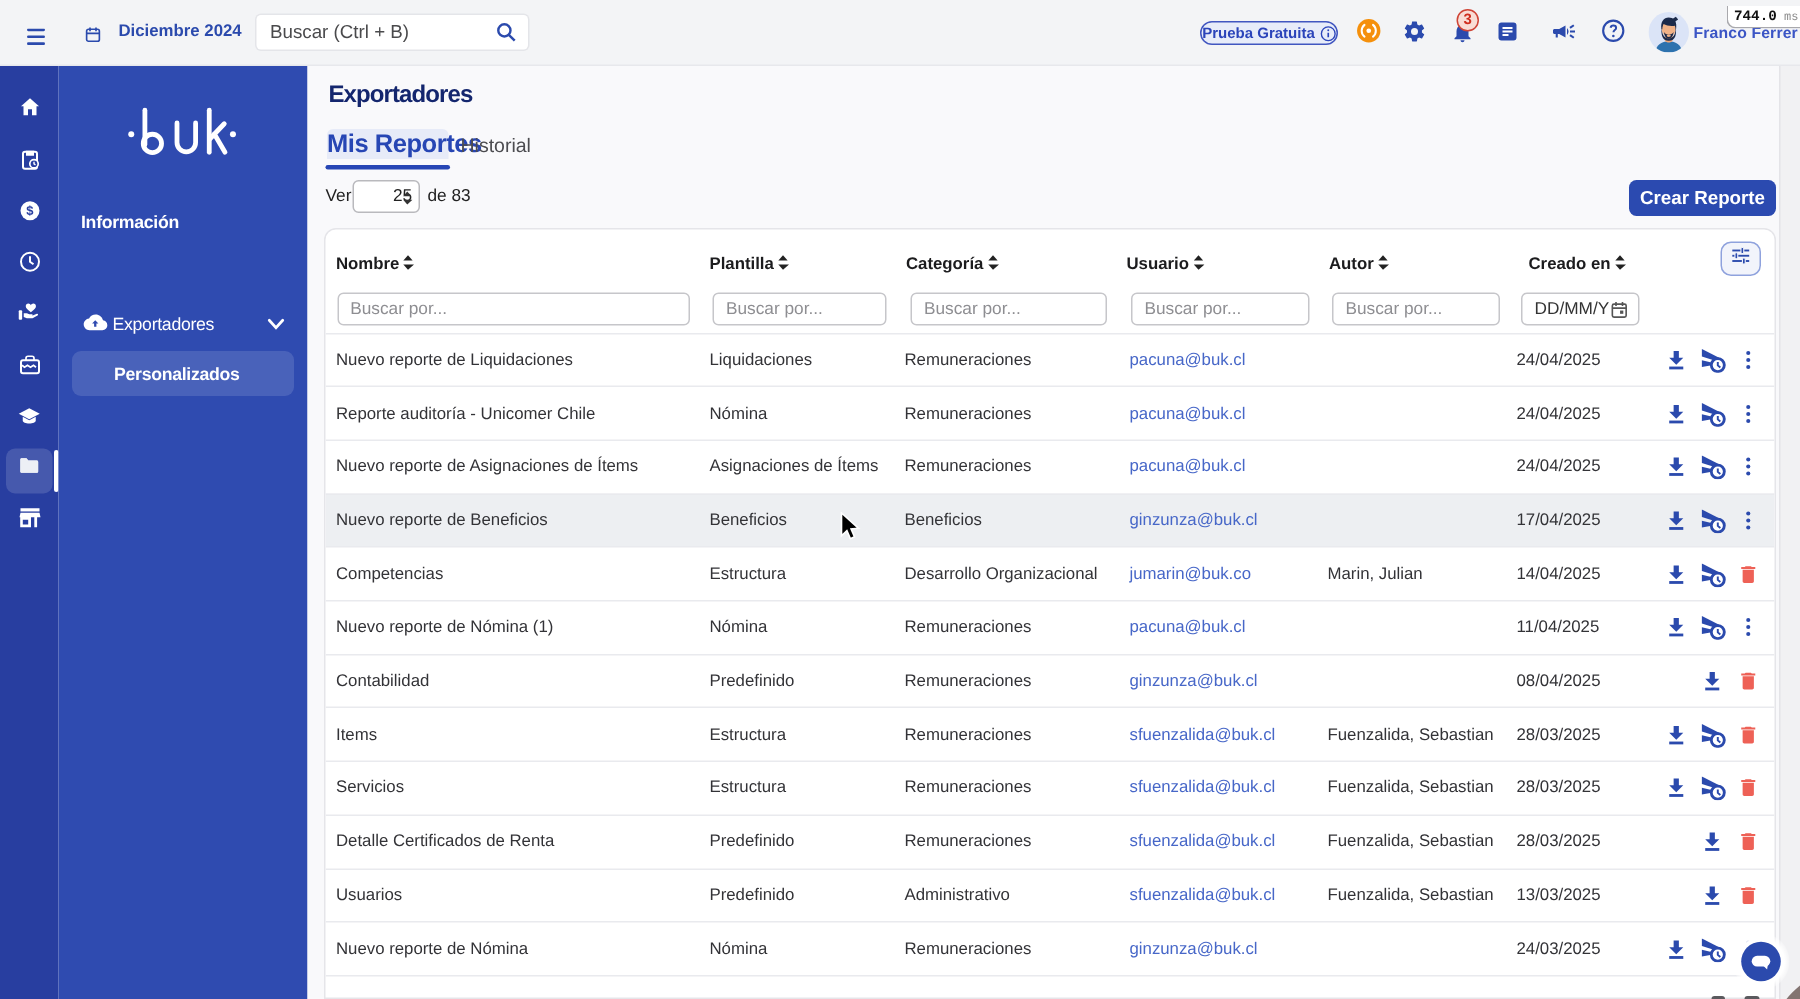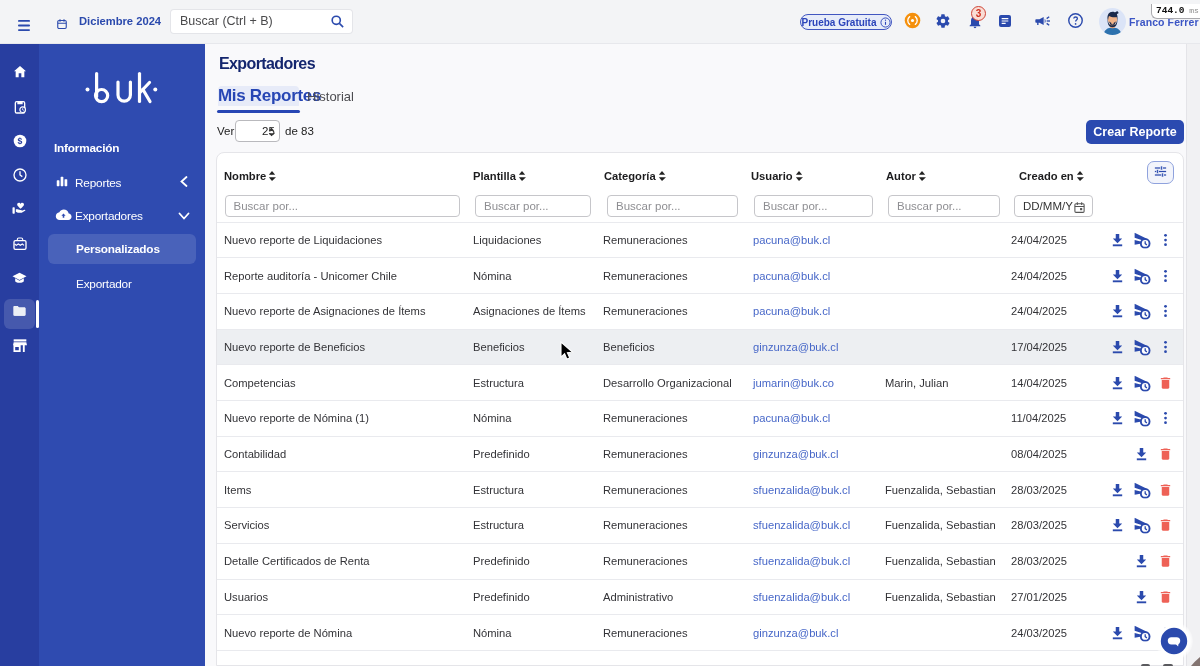--- a/index.html
+++ b/index.html
@@ -166,47 +166,33 @@
 <path d="M18.6 7.5v23"></path>
 <circle cx="23.6" cy="29.6" r="6.1"></circle>
 <path d="M40 16v13a6.2 6.2 0 0012.4 0V16"></path>
 <path d="M61.5 7.5v28"></path>
 <path d="M71.5 16.5l-9.5 10M64.8 23.2l7.2 12.3"></path>
 </g>
 <circle cx="9.5" cy="23.5" r="2" fill="#fff"></circle>
 <circle cx="77.3" cy="23.5" r="2" fill="#fff"></circle>
 </svg></div>
   <div class="abs" style="left:15px;top:97px;color:#fff;font-size:11.8px;letter-spacing:-.2px;font-weight:bold">Información</div>
-  <div class="mitem" style="top:124px;height:30px">
-      <span class="mico"><svg width="14" height="14" viewBox="0 0 24 24" fill="#fff">
-          <rect x="3" y="10" width="4.6" height="10" rx="1"></rect>
-          <rect x="9.7" y="4" width="4.6" height="16" rx="1"></rect>
-          <rect x="16.4" y="8" width="4.6" height="12" rx="1"></rect>
-        </svg></span>
-      <span class="mtxt">Reportes</span>
-      <span class="mchev"><svg width="8" height="12" viewBox="0 0 8 12" fill="none" stroke="#fff" stroke-width="1.8" stroke-linecap="round">
-          <path d="M6.5 1.5L1.5 6l5 4.5"></path>
-        </svg></span>
-    </div>
   <div class="mitem" style="top:157px;height:30px">
       <span class="mico"><svg width="17" height="14" viewBox="0 0 24 20" fill="#fff">
           <path d="M19.4 8.6C18.7 5.4 15.8 3 12.4 3 9.7 3 7.3 4.5 6.1 6.8 3.3 7.1 1 9.5 1 12.4 1 15.5 3.5 18 6.6 18h12.2c2.6 0 4.7-2.1 4.7-4.7 0-2.5-1.9-4.5-4.1-4.7z"></path>
           <path d="M12 8.5l3 3.2h-1.9v3h-2.2v-3H9z" fill="#2f4bb0"></path>
         </svg></span>
       <span class="mtxt">Exportadores</span>
       <span class="mchev" style="left:139px"><svg width="12" height="8" viewBox="0 0 12 8" fill="none" stroke="#fff" stroke-width="1.8" stroke-linecap="round">
           <path d="M1.5 1.5L6 6.5l4.5-5"></path>
         </svg></span>
     </div>
   <div id="selitem"></div>
   <div class="mitem" style="top:190px;height:30px;z-index:2">
       <span class="mtxt" style="left:37px;font-weight:bold">Personalizados</span>
-    </div>
-  <div class="mitem" style="top:225px;height:30px">
-      <span class="mtxt" style="left:37px">Exportador</span>
     </div>
 </div>
 
 <div id="content">
   <h1>Exportadores</h1>
   <div id="tab1">Mis Reportes</div>
   <div id="tabline"></div>
   <div id="tab2">Historial</div>
   <div id="ver" style="left:12px">Ver</div>
   <div id="versel">25<svg width="7" height="10" viewBox="0 0 9 11" fill="#333" style="position:absolute;left:32px;top:6px">
@@ -487,21 +473,21 @@
               <path d="M6 19.2c0 1 .8 1.8 1.8 1.8h8.4c1 0 1.8-.8 1.8-1.8V7H6v12.2zM19.5 4h-3.7l-1-.8h-5.6l-1 .8H4.5v2h15V4z"></path>
             </svg></span>
         </span>
       </div>
 <div class="row" style="top:425.5px">
         <span class="c1">Usuarios</span>
         <span class="c2">Predefinido</span>
         <span class="c3">Administrativo</span>
         <span class="c4">sfuenzalida@buk.cl</span>
         <span class="c5">Fuenzalida, Sebastian</span>
-        <span class="c6">27/01/2025</span>
+        <span class="c6">13/03/2025</span>
         <span class="c7">
           <span class="act"></span>
           <span class="act"><svg width="15" height="15" viewBox="0 0 24 24" fill="#2b4aad">
               <path d="M19.5 9.5h-4.7V2.5H9.2v7H4.5l7.5 7.6z"></path>
               <rect x="4.5" y="19" width="15" height="3"></rect>
             </svg></span>
           <span class="act"><svg width="15" height="15" viewBox="0 0 24 24" fill="#ee6156">
               <path d="M6 19.2c0 1 .8 1.8 1.8 1.8h8.4c1 0 1.8-.8 1.8-1.8V7H6v12.2zM19.5 4h-3.7l-1-.8h-5.6l-1 .8H4.5v2h15V4z"></path>
             </svg></span>
         </span>

